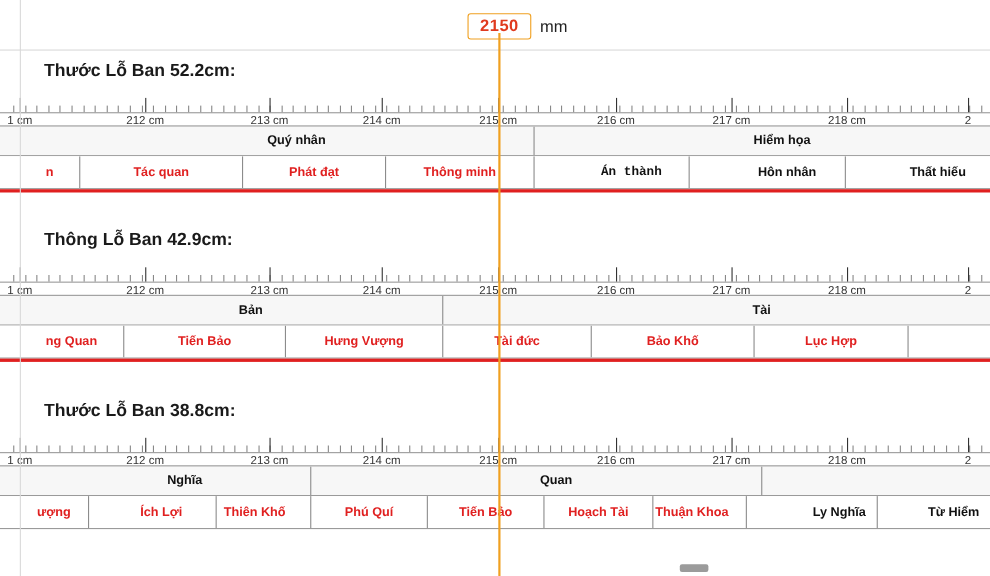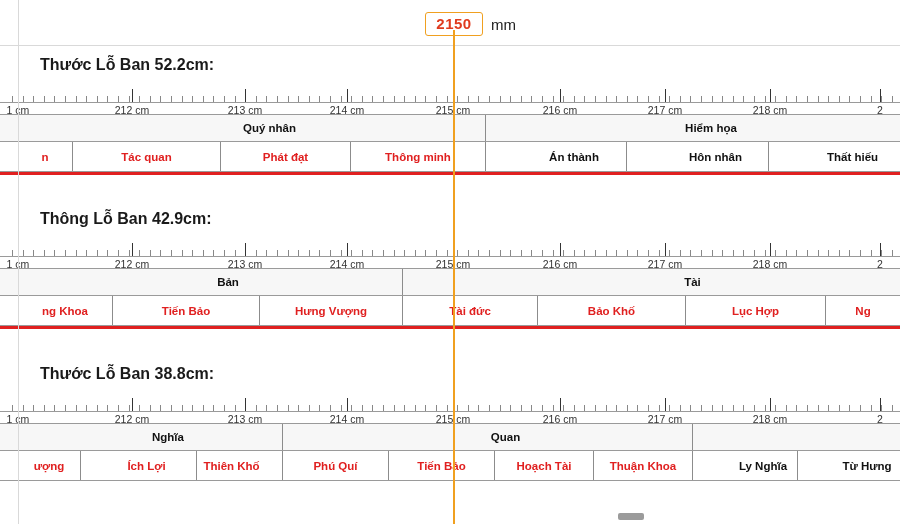--- a/index.html
+++ b/index.html
@@ -295,21 +295,21 @@
       </div>
     <div class="band-row">
         <div class="seg black" style="left: 18px; width: 468px;">Quý nhân</div>
         <div class="seg black last" style="left: 486px; width: 414px;">Hiểm họa</div>
       </div>
     <div class="band-row sub">
         <div class="seg red" style="left: 18px; width: 55px;">n</div>
         <div class="seg red" style="left: 73px; width: 148px;">Tác quan</div>
         <div class="seg red" style="left: 221px; width: 130px;">Phát đạt</div>
         <div class="seg red" style="left: 351px; width: 135px;">Thông minh</div>
-        <div class="seg black" style="left: 486px; width: 141px;">Án thành</div>
+        <div class="seg black" style="left: 486px; width: 141px; font-family: Liberation Mono, monospace;">Án thành</div>
         <div class="seg black" style="left: 627px; width: 142px;">Hôn nhân</div>
         <div class="seg black last" style="left: 769px; width: 131px;">Thất hiếu</div>
       </div>
     <div style="position:relative;height:3px;">
       <div class="red-underline"></div>
     </div>
   </div>
 
   <div class="ruler-block rb2">
     <div class="rb-title">Thông Lỗ Ban 42.9cm:</div>
@@ -416,27 +416,26 @@
         <div class="tick major" style="left: 770px;"></div>
         <div class="tick-label" style="left: 770px;">218 cm</div>
         <div class="tick major" style="left: 880px;"></div>
         <div class="tick-label" style="left: 880px;">2</div>
       </div>
     <div class="band-row">
         <div class="seg black" style="left: 18px; width: 385px;">Bản</div>
         <div class="seg black last" style="left: 426px; width: 497px;">Tài</div>
       </div>
     <div class="band-row sub">
-        <div class="seg red" style="left: 18px; width: 95px;">ng Khoa</div>
+        <div class="seg red" style="left: 18px; width: 95px;">ng Quan</div>
         <div class="seg red" style="left: 113px; width: 147px;">Tiến Bảo</div>
         <div class="seg red" style="left: 260px; width: 143px;">Hưng Vượng</div>
         <div class="seg red" style="left: 403px; width: 135px;">Tài đức</div>
         <div class="seg red" style="left: 538px; width: 148px;">Bảo Khố</div>
         <div class="seg red" style="left: 686px; width: 140px;">Lục Hợp</div>
-        <div class="seg red last" style="left: 826px; width: 74px;">Ng</div>
       </div>
     <div style="position:relative;height:3px;">
       <div class="red-underline"></div>
     </div>
   </div>
 
   <div class="ruler-block rb3">
     <div class="rb-title">Thước Lỗ Ban 38.8cm:</div>
     <div class="tick-strip">
         <div class="tick-base"></div>
@@ -548,19 +547,19 @@
         <div class="seg black" style="left: 283px; width: 410px;">Quan</div>
         <div class="seg black last" style="left: 693px; width: 207px;"></div>
       </div>
     <div class="band-row sub">
         <div class="seg red" style="left: 18px; width: 63px;">ượng</div>
         <div class="seg red" style="left: 97px; width: 100px;">Ích Lợi</div>
         <div class="seg red" style="left: 181px; width: 102px;">Thiên Khố</div>
         <div class="seg red" style="left: 283px; width: 106px;">Phú Quí</div>
         <div class="seg red" style="left: 389px; width: 106px;">Tiến Bảo</div>
         <div class="seg red" style="left: 495px; width: 99px;">Hoạch Tài</div>
-        <div class="seg red" style="left: 594px; width: 99px; text-align: right;">Thuận Khoa</div>
+        <div class="seg red" style="left: 580px; width: 99px; text-align: right;">Thuận Khoa</div>
         <div class="seg black" style="left: 693px; width: 105px;">Ly Nghĩa</div>
-        <div class="seg black last" style="left: 798px; width: 102px;">Từ Hưng</div>
+        <div class="seg black last" style="left: 798px; width: 102px;">Từ Hiểm</div>
       </div>
   </div>
 
 </div>
 
 </body></html>

